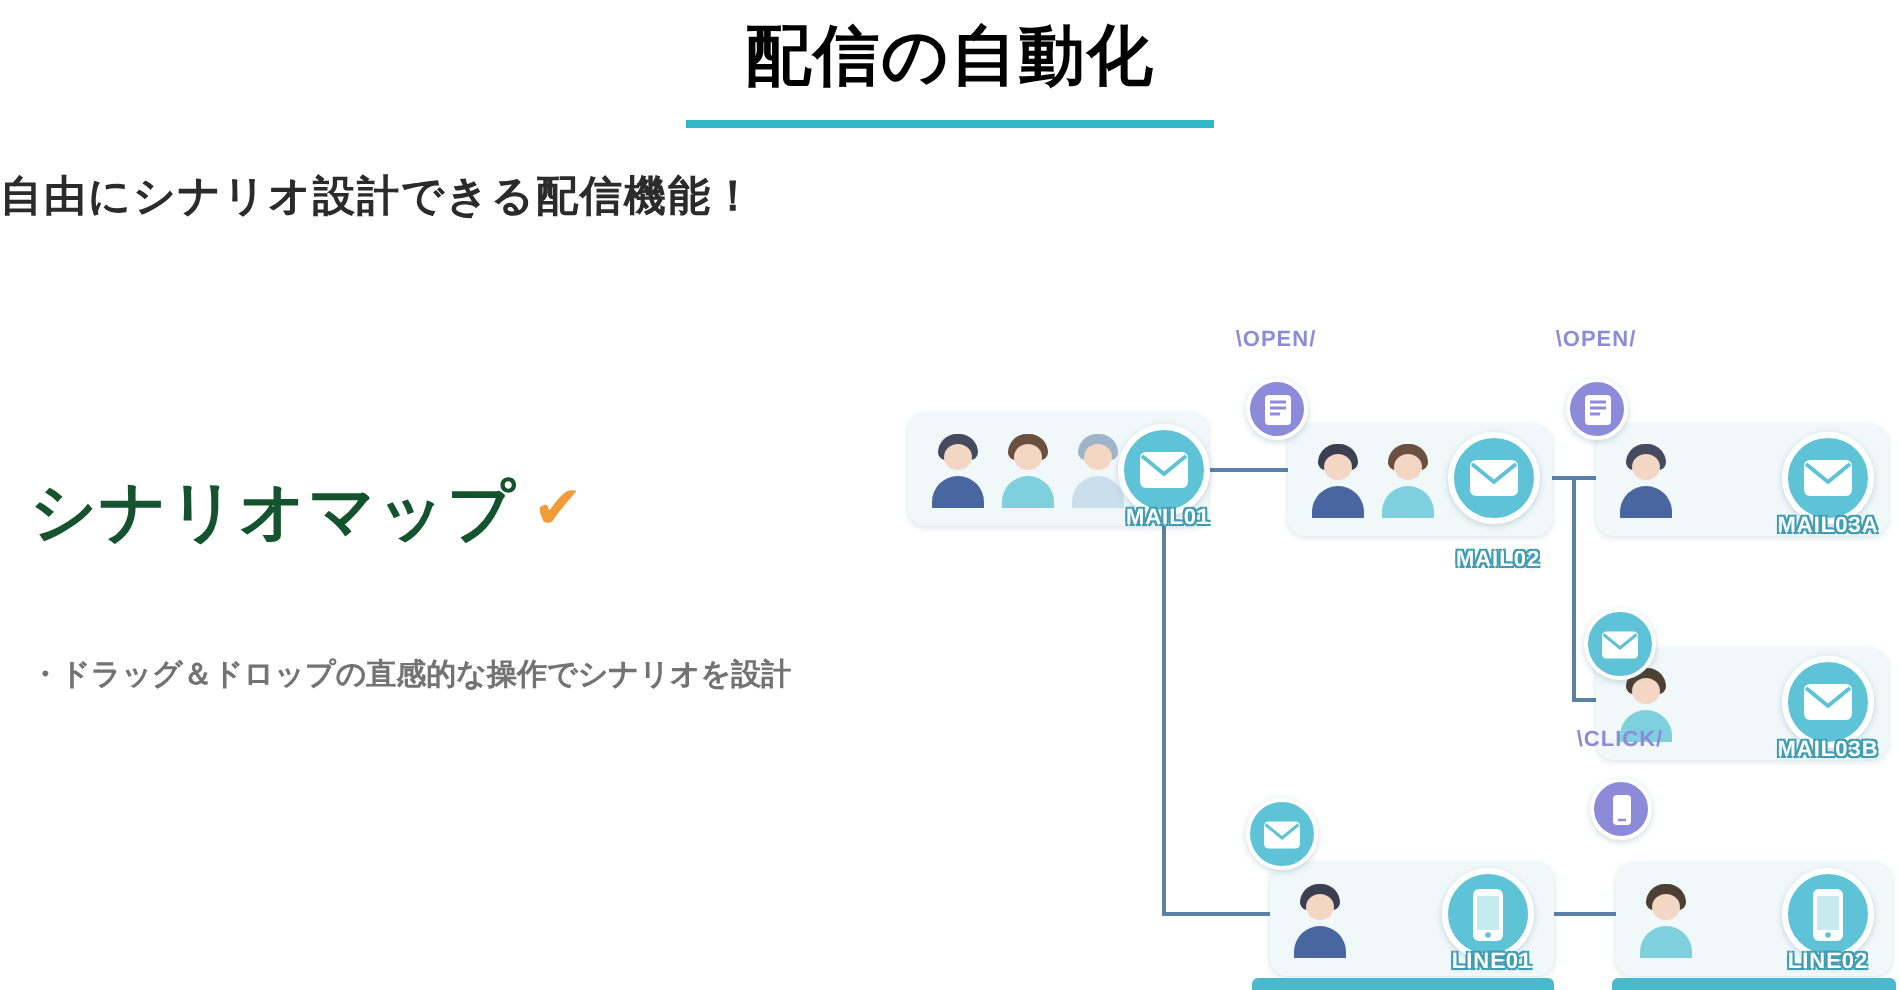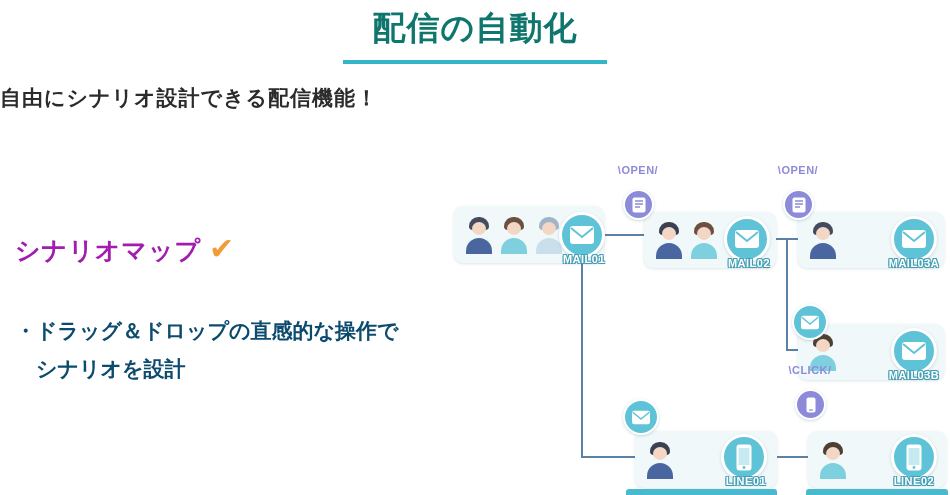--- a/index.html
+++ b/index.html
@@ -5,35 +5,35 @@
   * { margin:0; padding:0; box-sizing:border-box; }
   html,body { width:950px; height:495px; }
   body {
     position:relative; overflow:hidden; background:#ffffff;
     font-family:"Liberation Sans","DejaVu Sans",sans-serif;
     color:#2b2b2b;
   }
   
   .title-wrap { position:absolute; top:6px; left:0; width:950px; text-align:center; }
   .page-title {
-    display:inline-block; font-size:33px; font-weight:bold; color:#0f766e;
+    display:inline-block; font-size:33px; font-weight:bold; color:#000000;
     padding:0 30px 9px 30px; border-bottom:4px solid #33b6c7; letter-spacing:1px;
   }
   .subtitle {
     position:absolute; top:84px; left:0; width:950px; text-align:left;
     font-size:21px; font-weight:bold; color:#2b2b2b; letter-spacing:1px;
   }
   
   .feature { position:absolute; left:15px; top:234px; width:420px; }
   .feature-heading { display:flex; align-items:center; gap:8px; }
-  .feature-heading .h-text { font-size:25px; font-weight:bold; color:#a21caf; letter-spacing:1px; }
+  .feature-heading .h-text { font-size:33px; font-weight:bold; color:#14532d; letter-spacing:1px; }
   .check { font-size:30px; color:#f29b38; line-height:1; transform:translateY(-2px); }
   .bullets { margin-top:22px; width:392px; }
   .bullet {
-    font-size:21px; font-weight:bold; color:#0c4a6e; line-height:1.8;
+    font-size:15px; font-weight:bold; color:#737373; line-height:1.8;
     padding-left:1em; text-indent:-1em;margin-top:45px;
   }
   
   .diagram { position:absolute; left:448px; top:160px; width:502px; height:335px; }
   .card {
     position:absolute; background:#f1f8fa; border-radius:9px;
     box-shadow:0 1px 3px rgba(60,110,130,.18);
     display:flex; align-items:center; padding:8px 10px; gap:5px;
   }
   .conn { position:absolute; background:#5b82a6; }
@@ -219,21 +219,21 @@
   </div>
   <div class="badge-label" style="left:330px;top:204px;">\CLICK/</div>
   <div class="icon-circle purple" style="left:347px;top:229px;">
     <svg width="10" height="16" viewBox="0 0 10 16">
         <rect x="0.5" y="0.5" width="9" height="15" rx="2" fill="#fff"></rect>
         <line x1="3" y1="13" x2="7" y2="13" stroke="#8d8ad9" stroke-width="1.2"></line>
       </svg>
   </div>
 
   <div class="node-label" style="left:98px;top:93px;">MAIL01</div>
-  <div class="node-label" style="left:263px;top:97px;">MAIL02</div>
+  <div class="node-label" style="left:263px;top:114px;">MAIL02</div>
   <div class="node-label" style="left:428px;top:97px;">MAIL03A</div>
   <div class="node-label" style="left:428px;top:209px;">MAIL03B</div>
   <div class="node-label" style="left:260px;top:315px;">LINE01</div>
   <div class="node-label" style="left:428px;top:315px;">LINE02</div>
 
   <div class="strip" style="left:178px;top:329px;width:151px;"></div>
   <div class="strip" style="left:358px;top:329px;width:142px;"></div>
 </div>
 
 </body></html>

